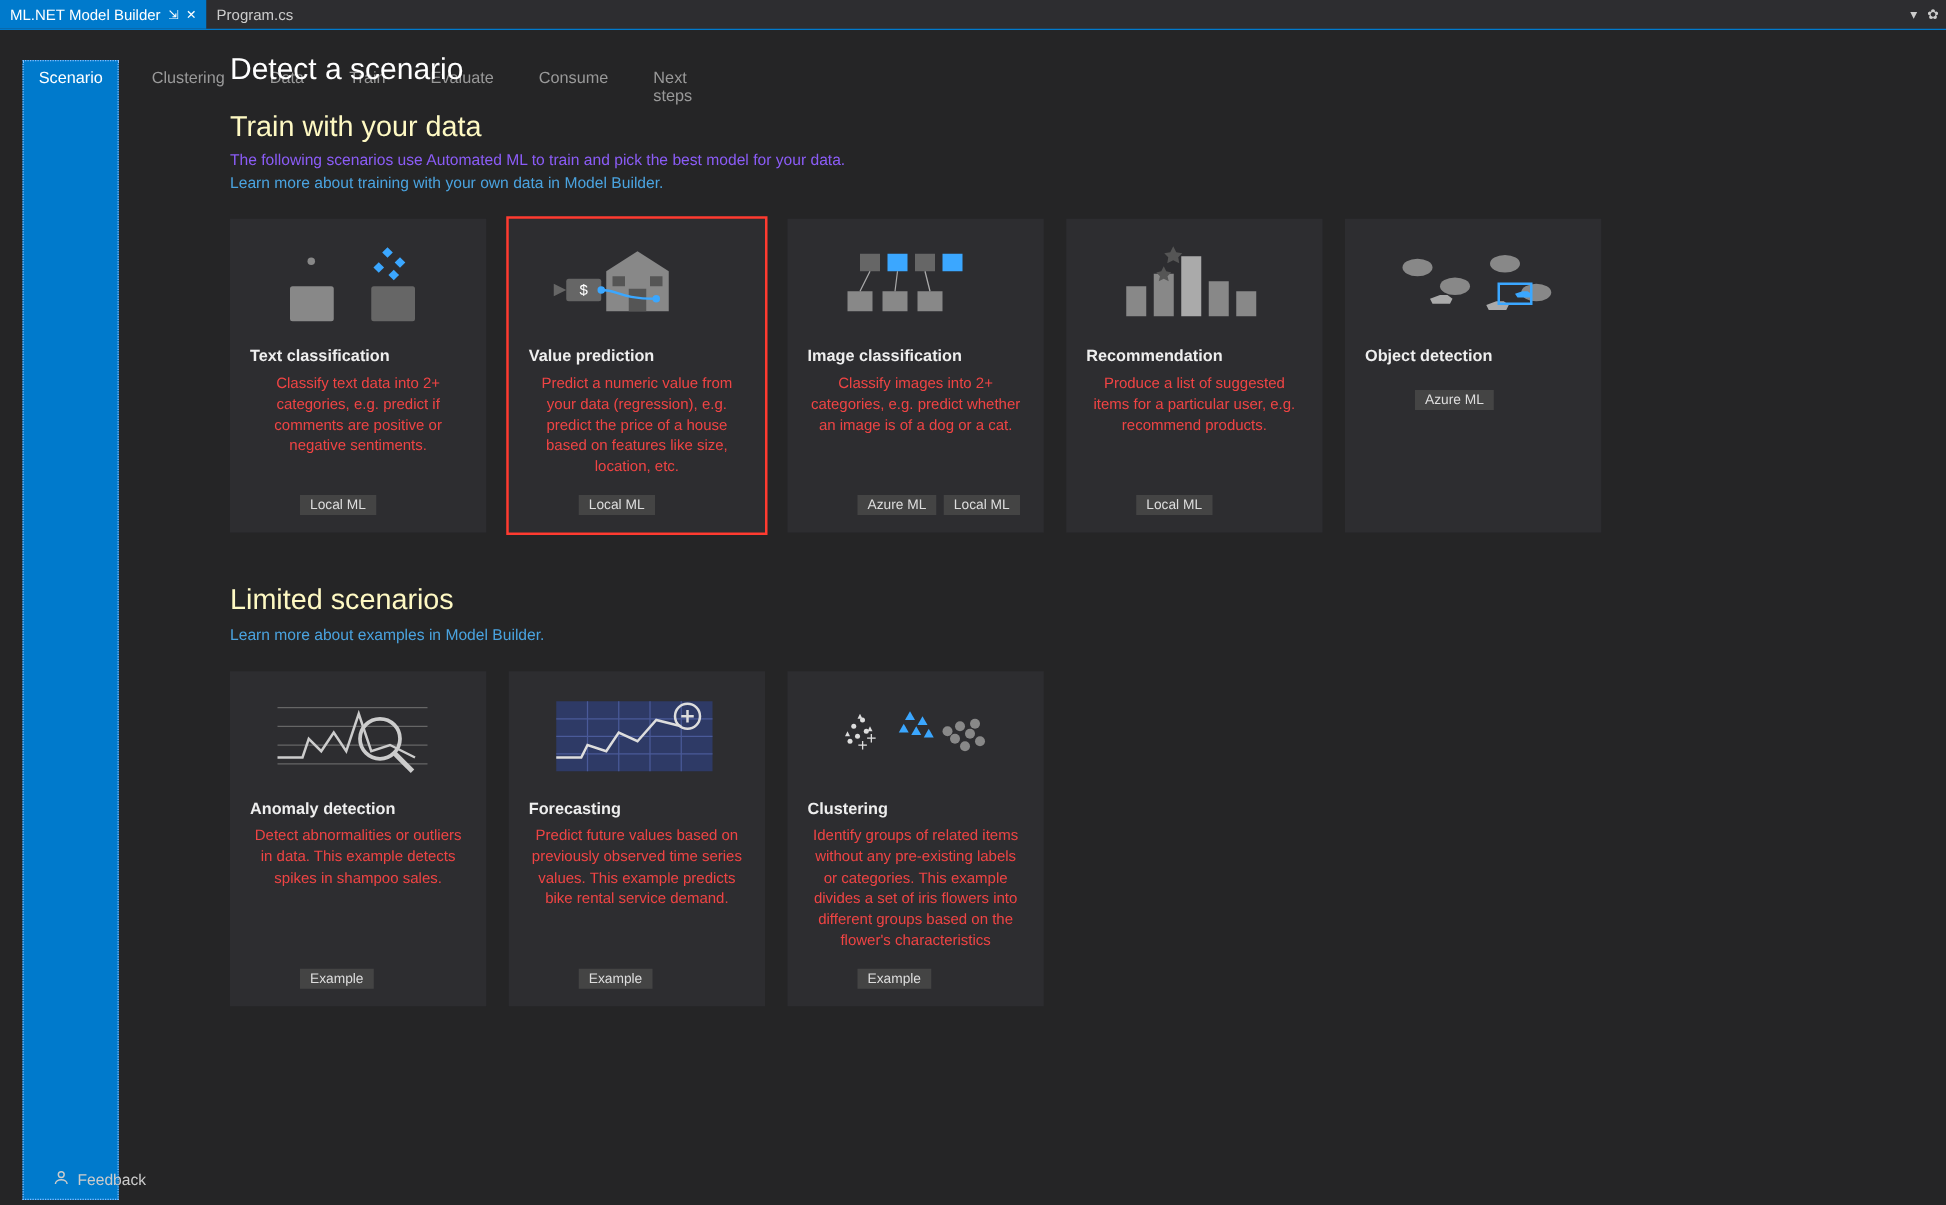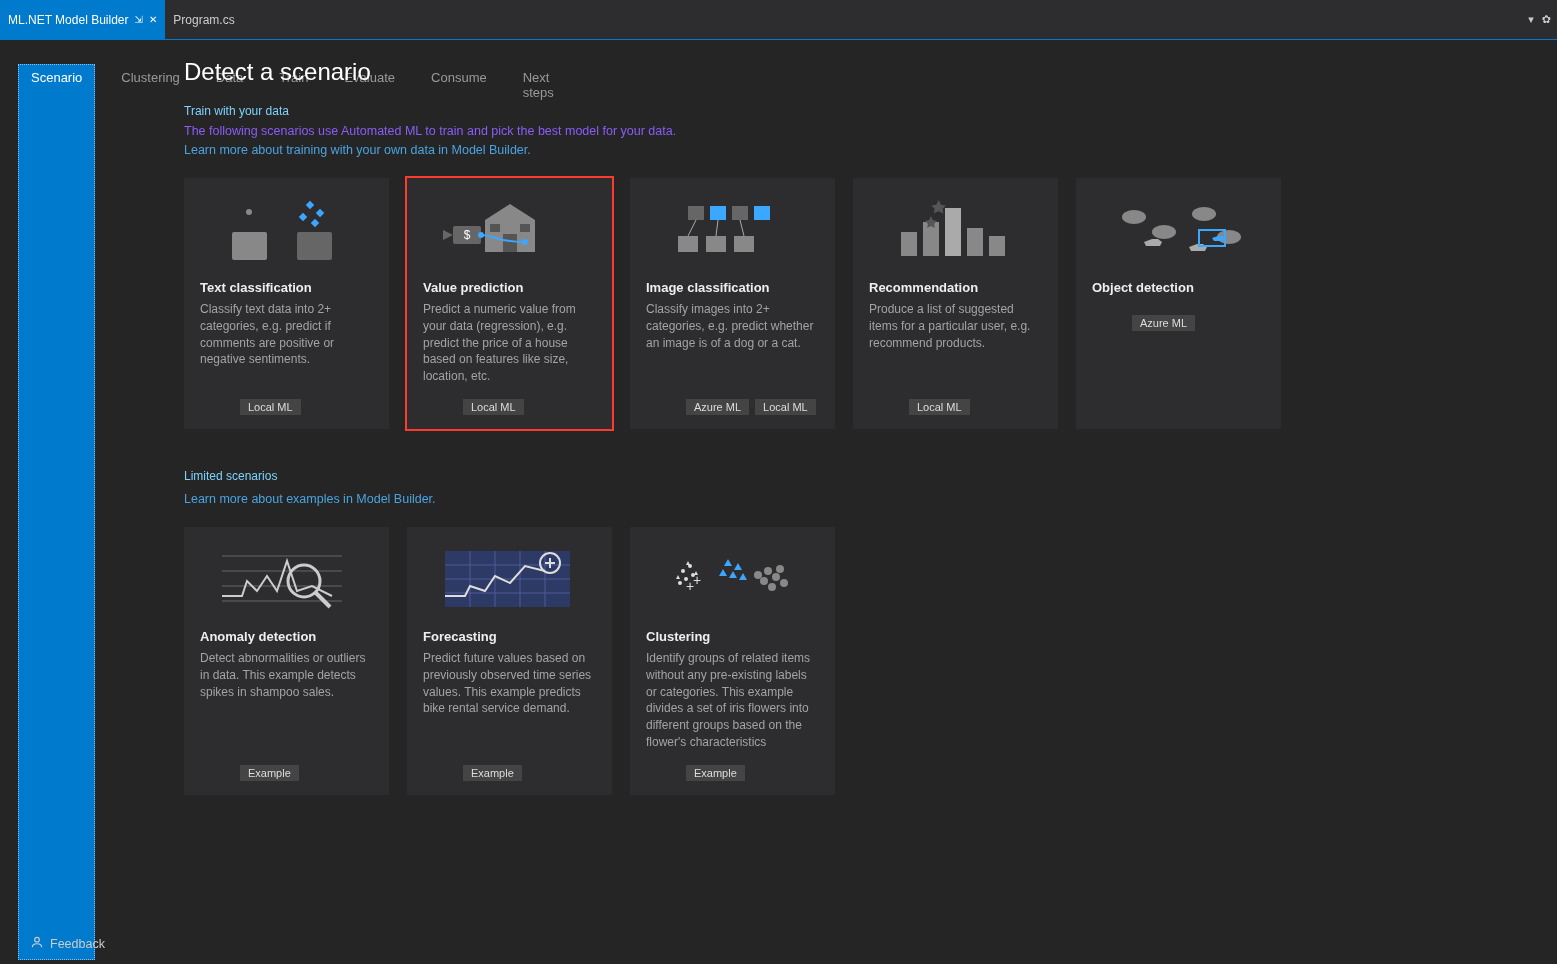--- a/index.html
+++ b/index.html
@@ -7,21 +7,21 @@
   background: #1e1e1e;
   font-family: "Segoe UI", Arial, sans-serif;
   color: #ccc;
   width: 1557px;
   height: 964px;
   overflow: hidden;
   display: flex;
   flex-direction: column;
 }
 .tab-bar {
-  height: 40px;
+  height: 24px;
   background: #2d2d30;
   display: flex;
   align-items: stretch;
   border-bottom: 1px solid #007acc;
 }
 .tab {
   padding: 3px 8px;
   font-size: 12px;
   display: flex;
   align-items: center;
@@ -60,21 +60,21 @@
   border: 1px dotted #88c0ff;
   margin: 0 8px 4px 18px;
   padding: 5px 12px;
 }
 .content {
   flex: 1;
   padding: 18px 24px;
   overflow-y: auto;
 }
 h1 { font-size: 24px; font-weight: 400; color: #fff; margin-bottom: 18px; }
-h2 { font-size: 12px; font-weight: 400; color: #7dd3fc; margin-bottom: 6px; margin-top: 16px;}
+h2 { font-size: 23px; font-weight: 400; color: #fef9c3; margin-bottom: 6px; margin-top: 16px;}
 .sub { font-size: 12.5px; color: #8b5cf6; margin-bottom: 2px; }
 .link { color: #4aa3df; font-size: 12.5px; text-decoration: none; cursor: pointer; }
 .cards {
   display: flex;
   gap: 18px;
   margin-top: 20px;
   flex-wrap: wrap;
 }
 .card {
   width: 205px;
@@ -89,32 +89,32 @@
   outline-offset: 0;
 }
 .card .illus {
   height: 78px;
   display: flex;
   align-items: center;
   justify-content: center;
   margin-bottom: 10px;
 }
 .card h3 { font-size: 13px; font-weight: 600; color: #eee; margin-bottom: 6px; }
-.card p { font-size: 12px; color: #a3a3a3; line-height: 1.4; flex: 1; }
+.card p { font-size: 12px; color: #ef4444; line-height: 1.4; flex: 1; text-align: center; }
 .badges { margin-top: 14px; display: flex; gap: 6px; margin-left: 40px; }
 .badge {
   background: #444;
   color: #ddd;
   font-size: 11px;
   padding: 2px 8px;
 }
 .feedback {
   position: absolute;
   bottom: 12px;
-  left: 30px;
+  left: 42px;
   font-size: 12.5px;
   color: #ccc;
   display: flex;
   align-items: center;
   gap: 6px;
   cursor: pointer;
 }
 
 .illus svg { max-width: 100%; max-height: 100%; }
 </style>

